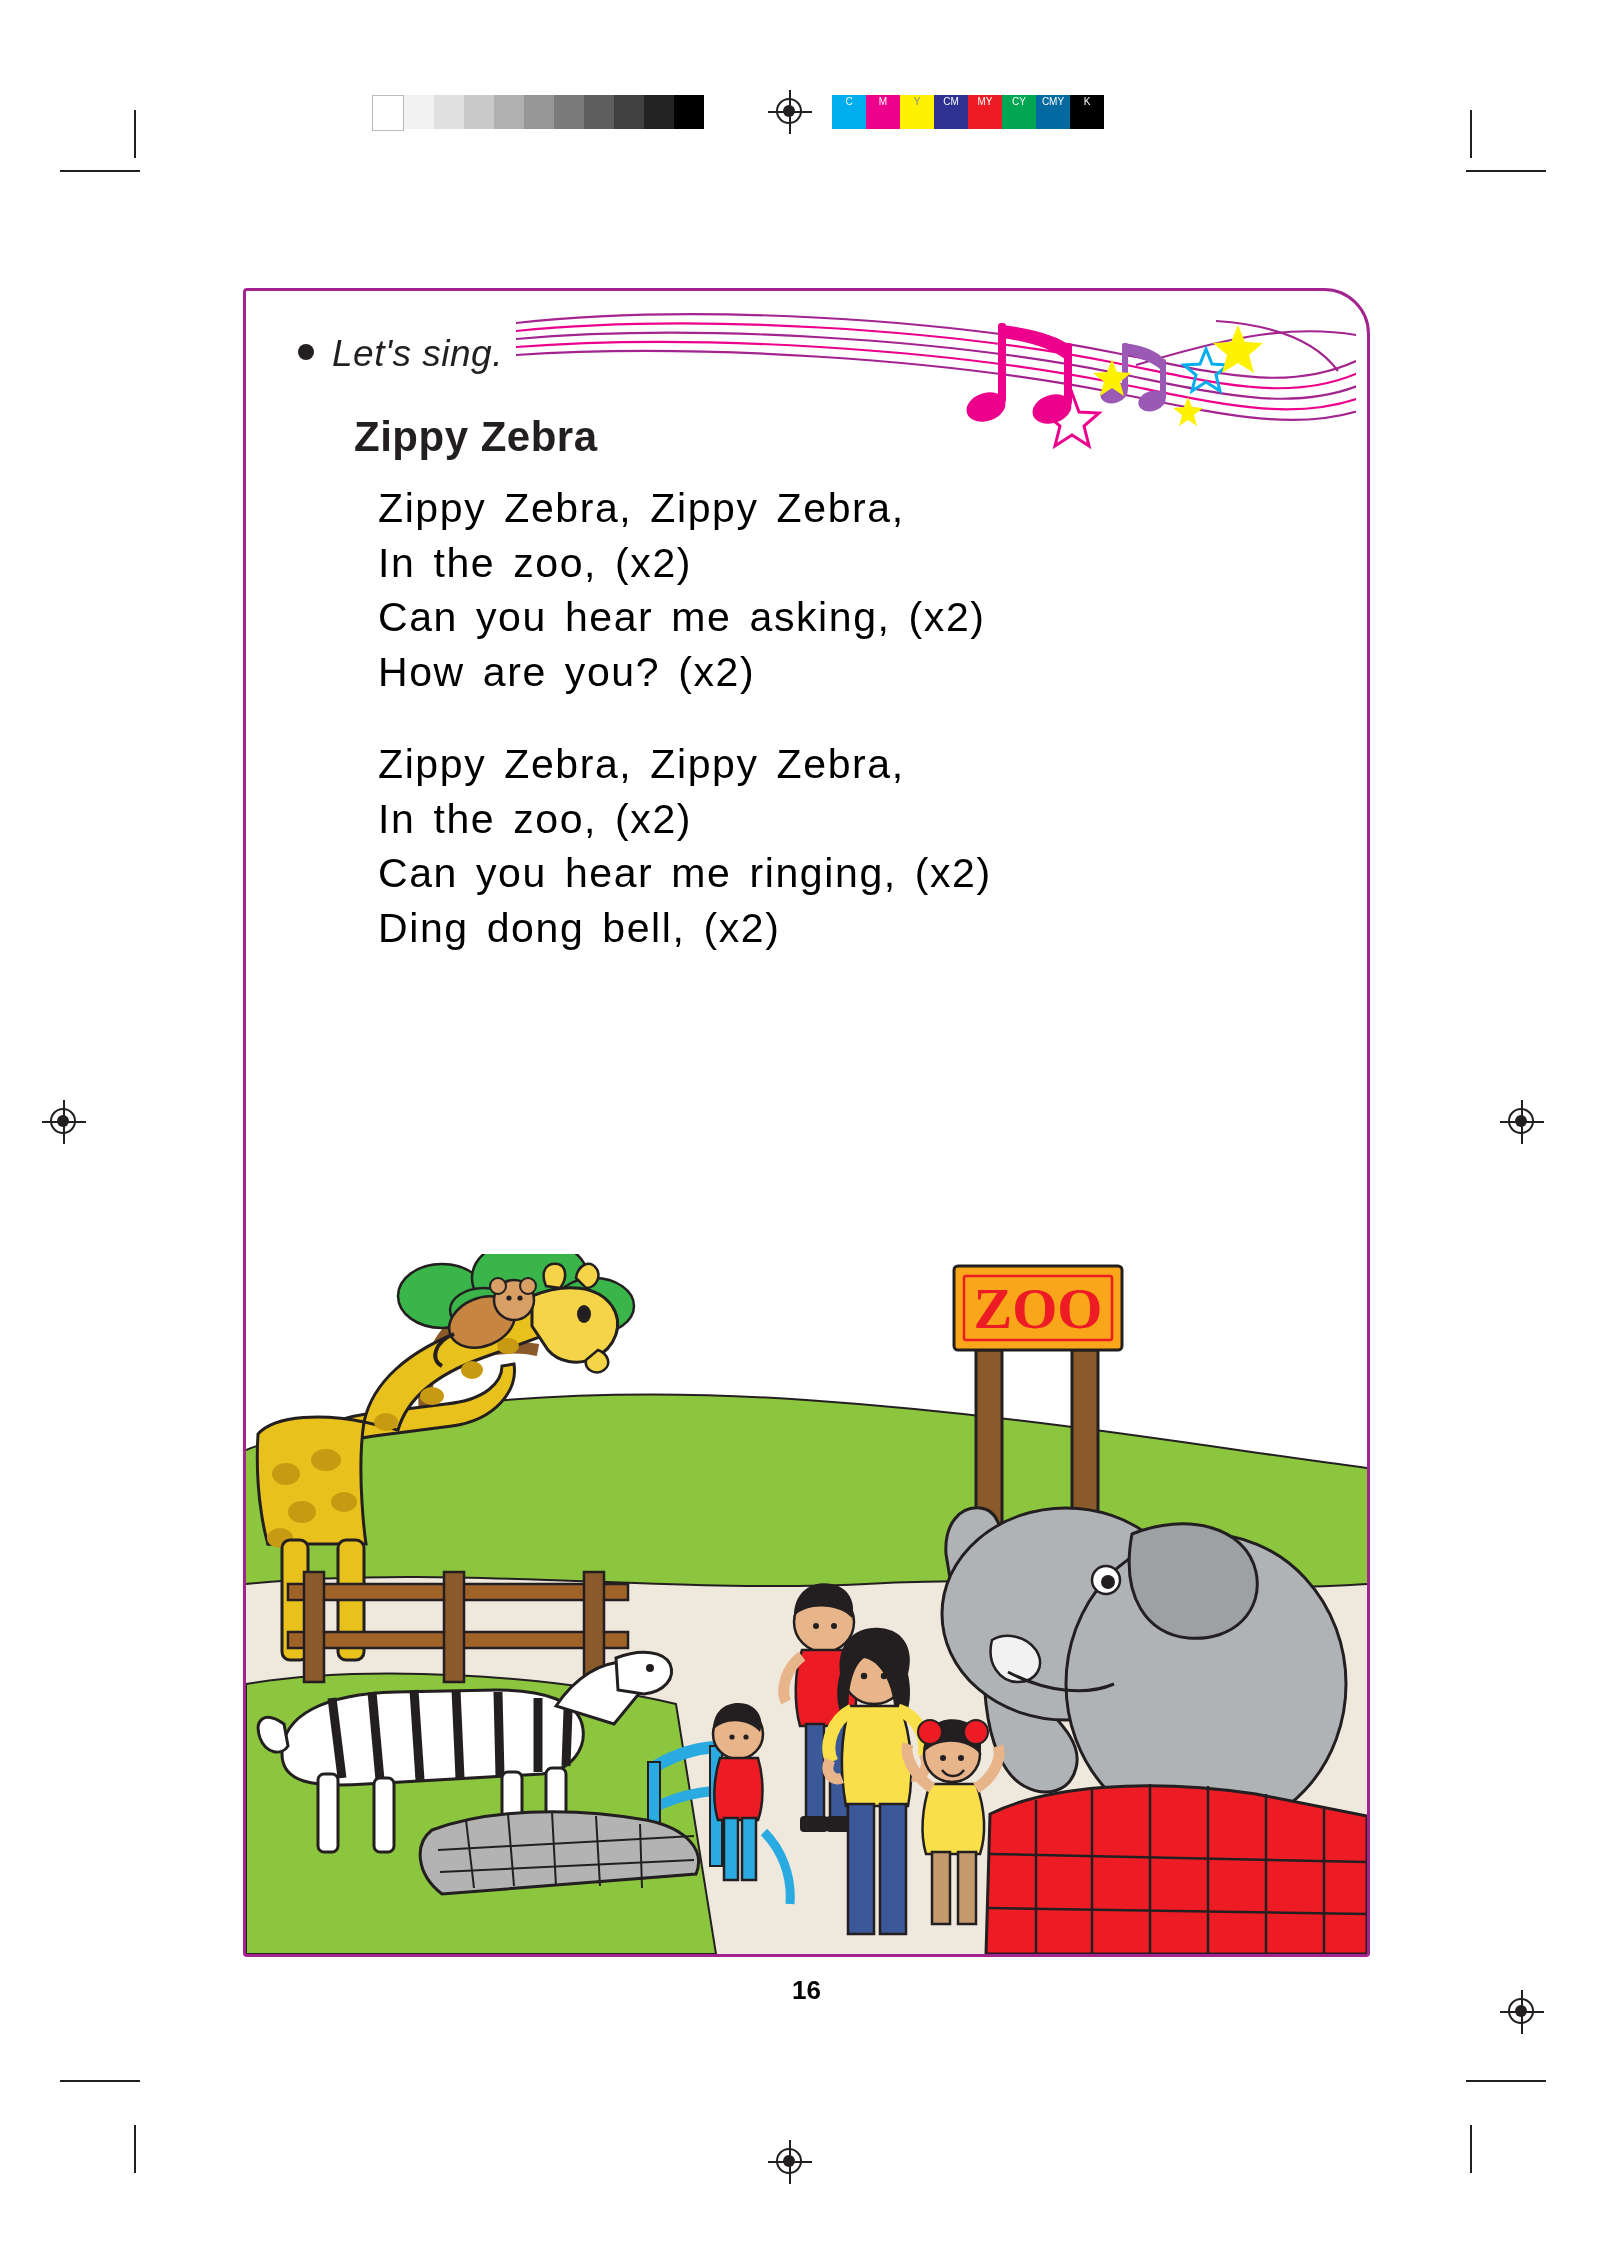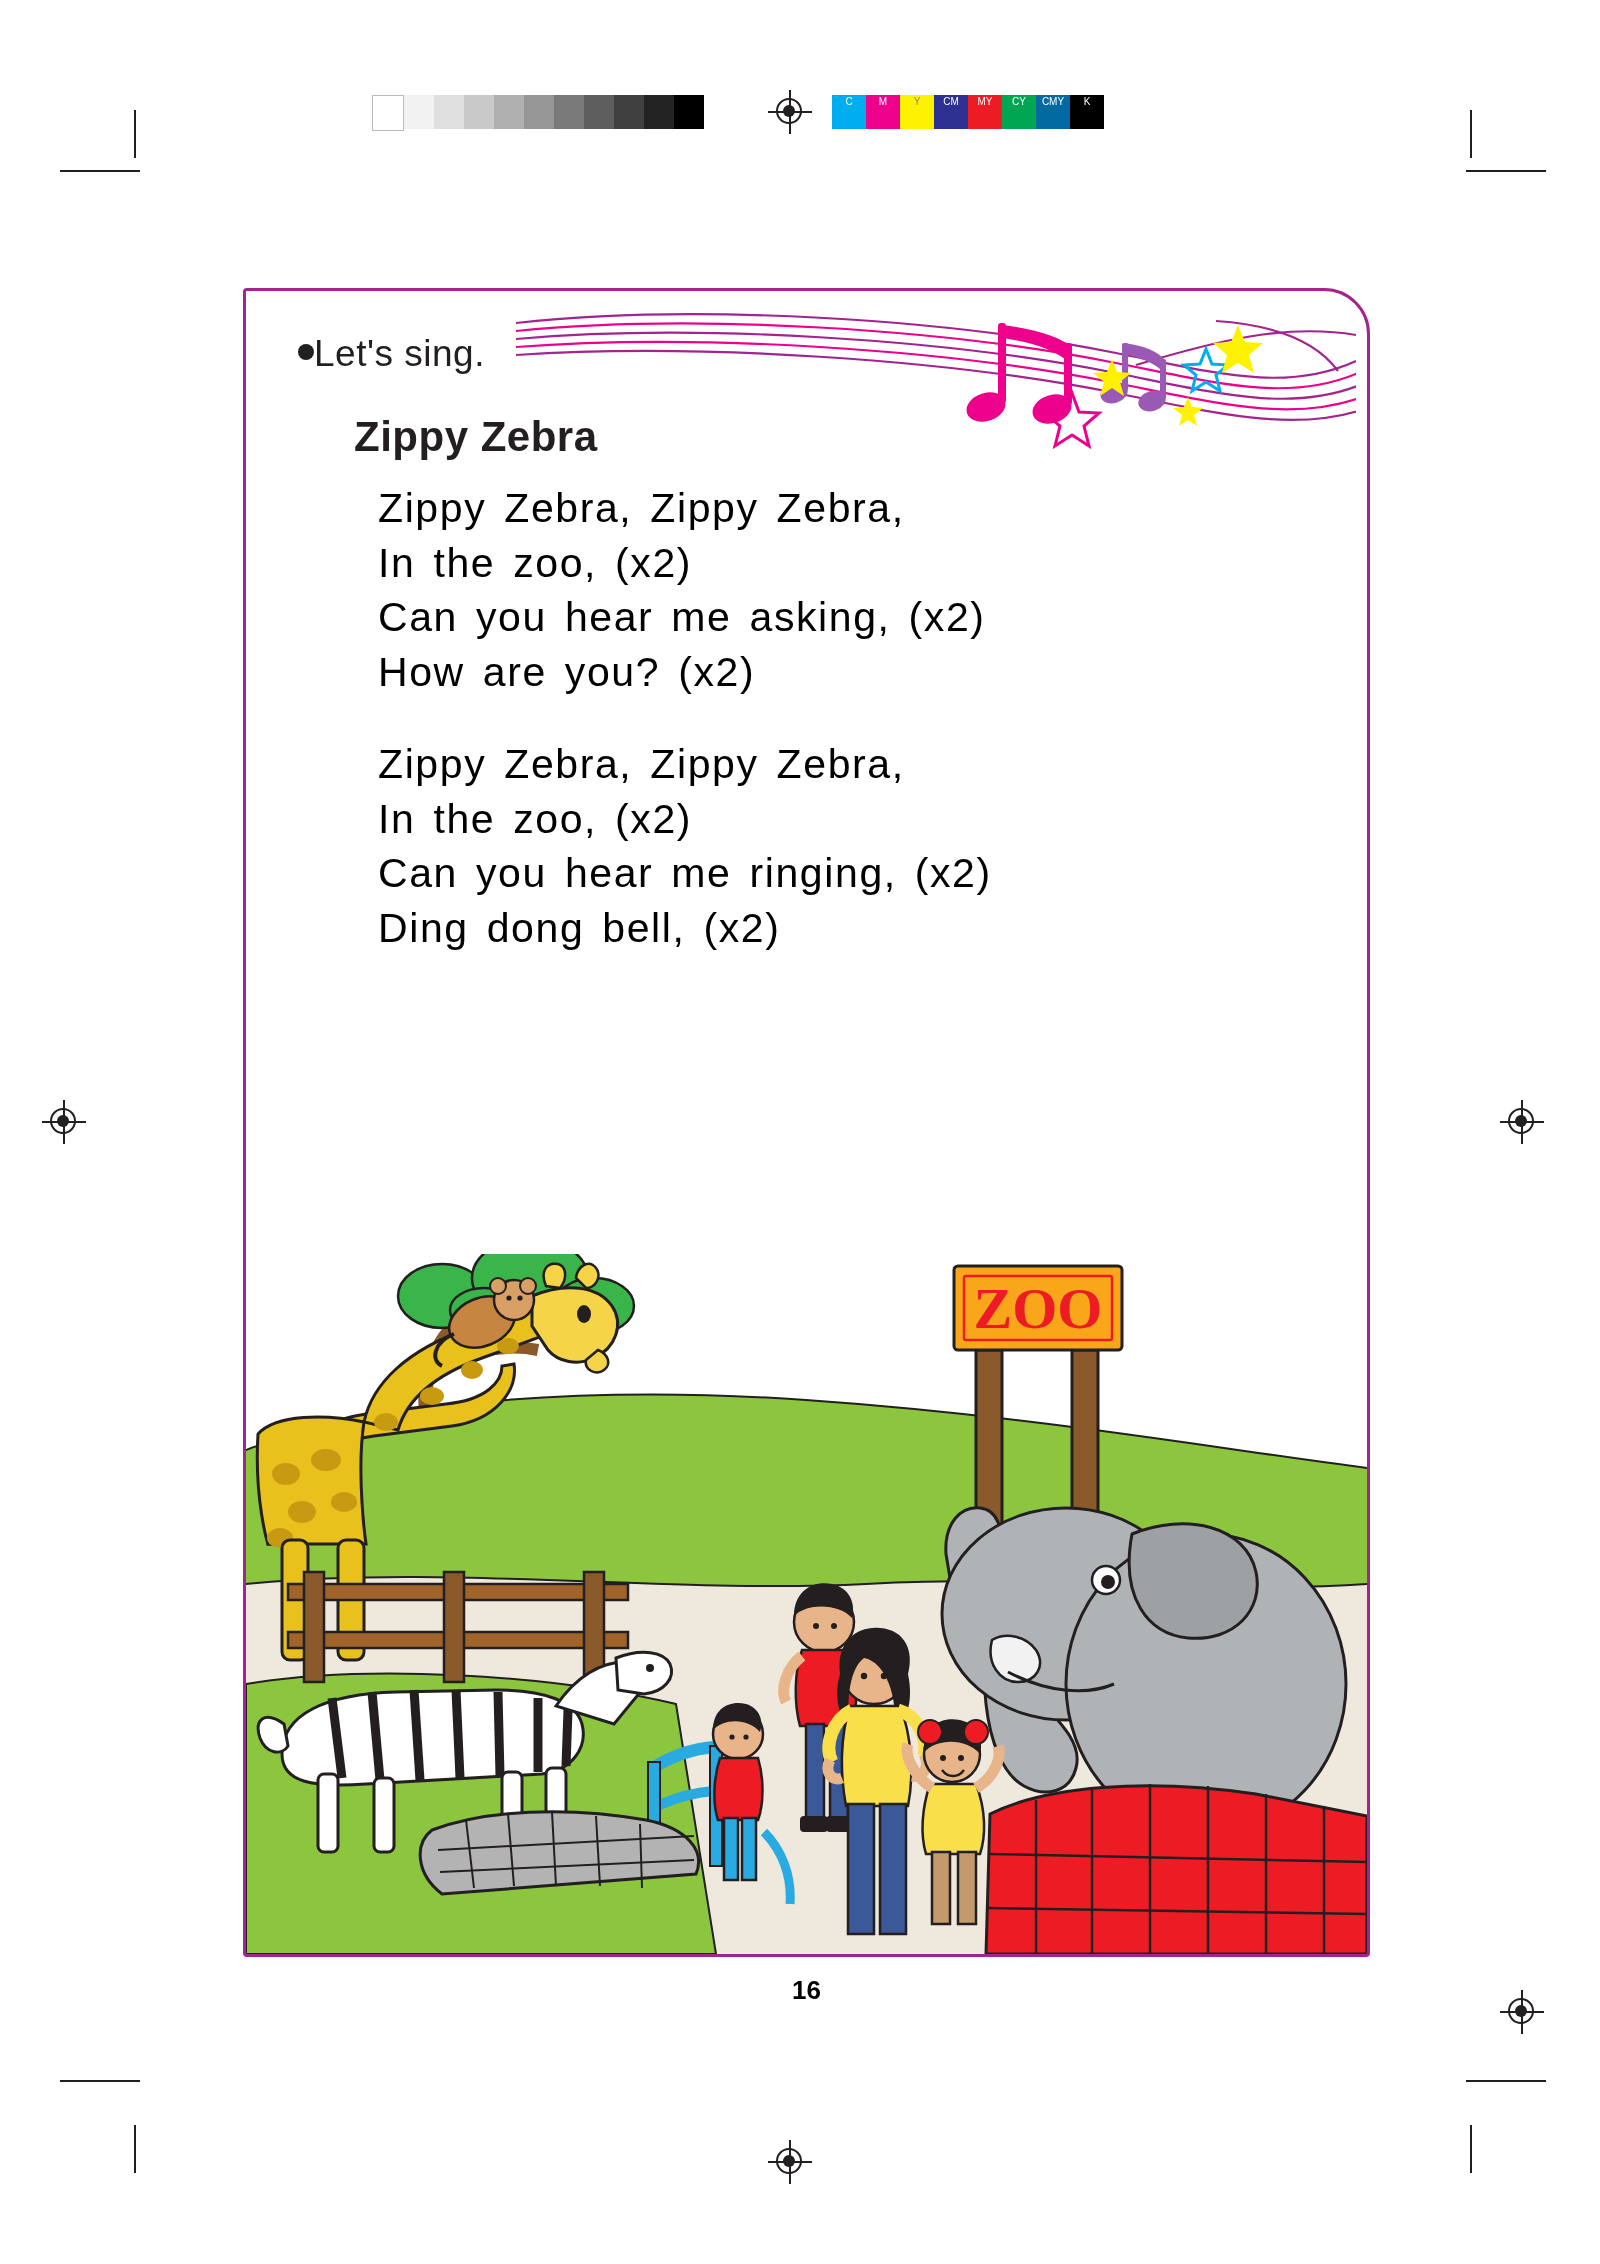--- a/index.html
+++ b/index.html
@@ -86,20 +86,22 @@
     overflow: hidden;
   }
 
   
   .lets-sing-row {
     position: absolute;
     left: 52px;
     top: 42px;
     display: flex;
     align-items: baseline;
+    gap: 18px;
+    font-style: italic;
   }
   .bullet {
     width: 16px;
     height: 16px;
     border-radius: 50%;
     background: #231f20;
     display: inline-block;
     position: relative;
     top: -6px;
     flex: none;

